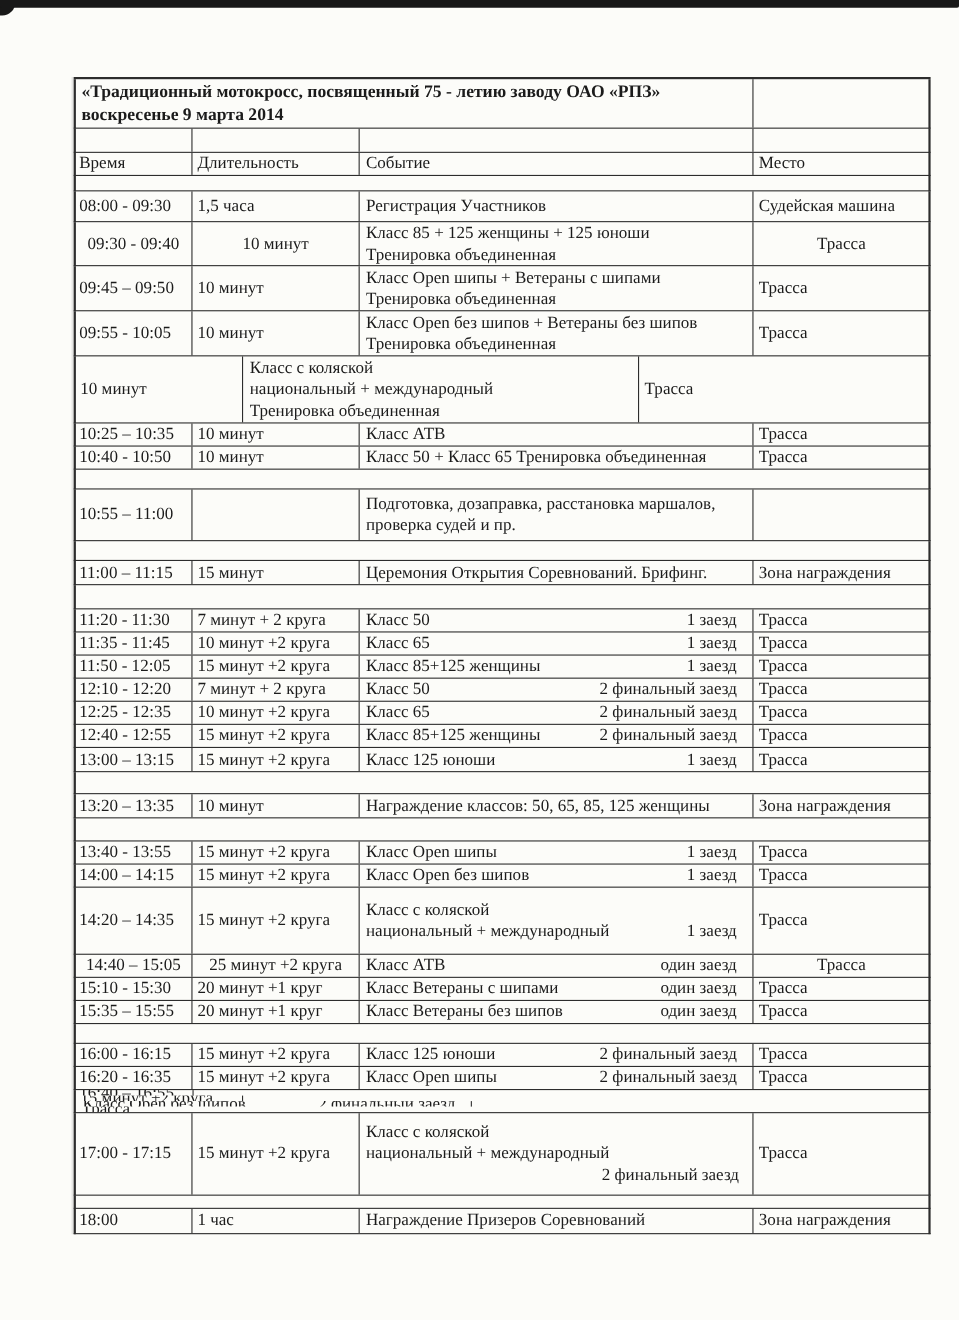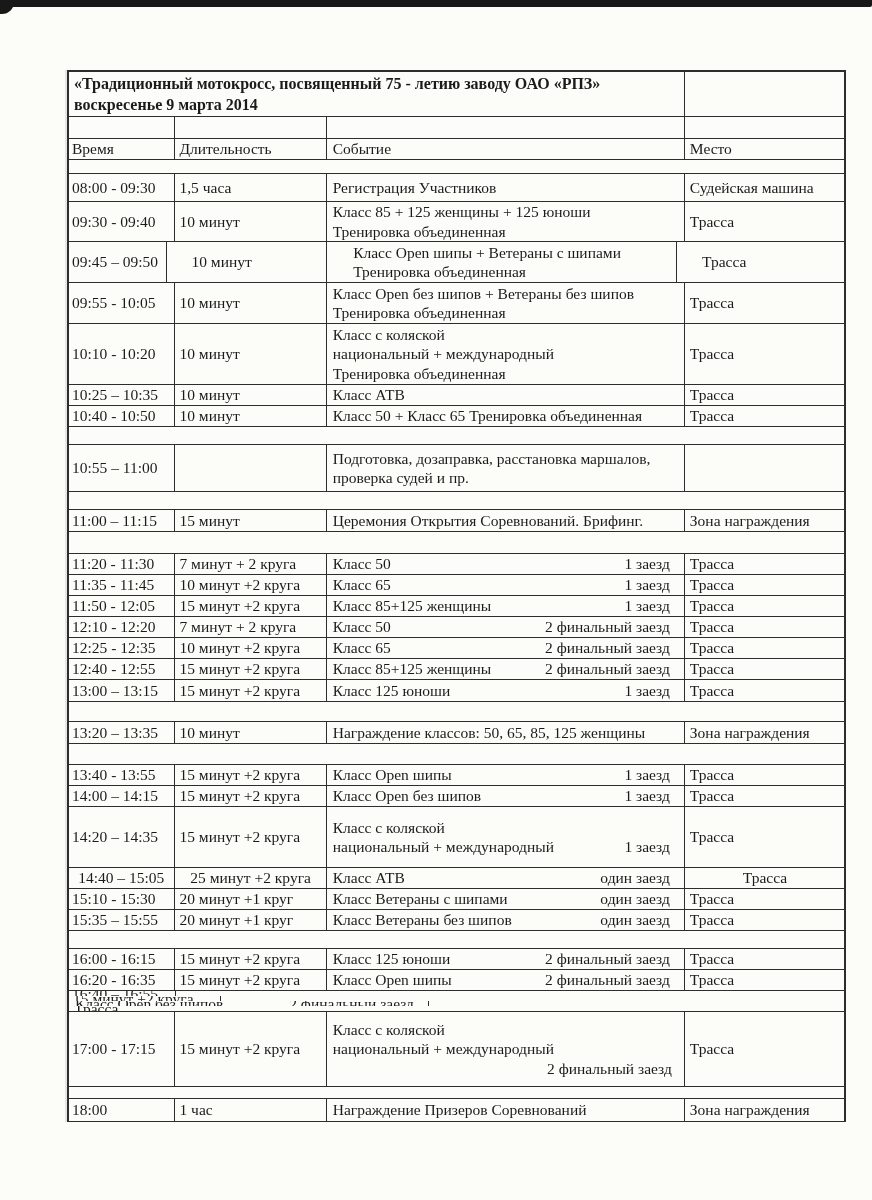--- a/index.html
+++ b/index.html
@@ -86,34 +86,34 @@
       <div class="row" style="height: 28px;">
         <div class="cell c-time">08:00 -  09:30</div>
         <div class="cell c-dur">1,5 часа</div>
         <div class="cell c-event">
           <div class="ev-line">
             <div class="">Регистрация Участников</div>
           </div>
         </div>
         <div class="cell c-place">Судейская машина</div>
       </div>
-      <div class="row" style="height: 40px;">
+      <div class="row" style="height: 40px; text-align: center;">
         <div class="cell c-time">09:30 -  09:40</div>
         <div class="cell c-dur">10 минут</div>
         <div class="cell c-event">
           <div class="ev-line">
             <div class="">Класс 85 + 125 женщины + 125 юноши</div>
           </div>
           <div class="ev-line">
             <div class="">Тренировка объединенная</div>
           </div>
         </div>
         <div class="cell c-place">Трасса</div>
       </div>
-      <div class="row" style="height: 41px; gap: 20px;">
+      <div class="row" style="height: 41px;">
         <div class="cell c-time">09:45 – 09:50</div>
         <div class="cell c-dur">10 минут</div>
         <div class="cell c-event">
           <div class="ev-line">
             <div class="">Класс Open шипы + Ветераны с шипами</div>
           </div>
           <div class="ev-line">
             <div class="">Тренировка объединенная</div>
           </div>
         </div>
@@ -126,21 +126,20 @@
           <div class="ev-line">
             <div class="">Класс Open  без шипов + Ветераны без шипов</div>
           </div>
           <div class="ev-line">
             <div class="">Тренировка объединенная</div>
           </div>
         </div>
         <div class="cell c-place">Трасса</div>
       </div>
       <div class="row" style="height: 61px;">
-        <div class="cell c-time">10:10 - 10:20</div>
         <div class="cell c-dur">10 минут</div>
         <div class="cell c-event">
           <div class="ev-line">
             <div class="">Класс с коляской</div>
           </div>
           <div class="ev-line">
             <div class="">национальный + международный</div>
           </div>
           <div class="ev-line">
             <div class="">Тренировка объединенная</div>

